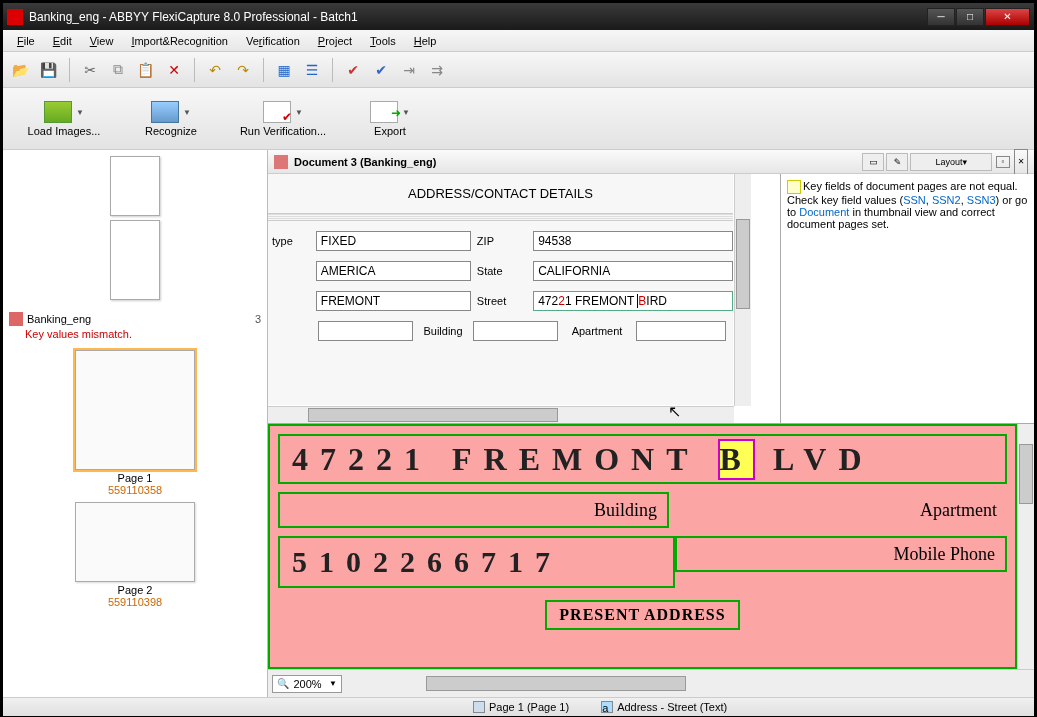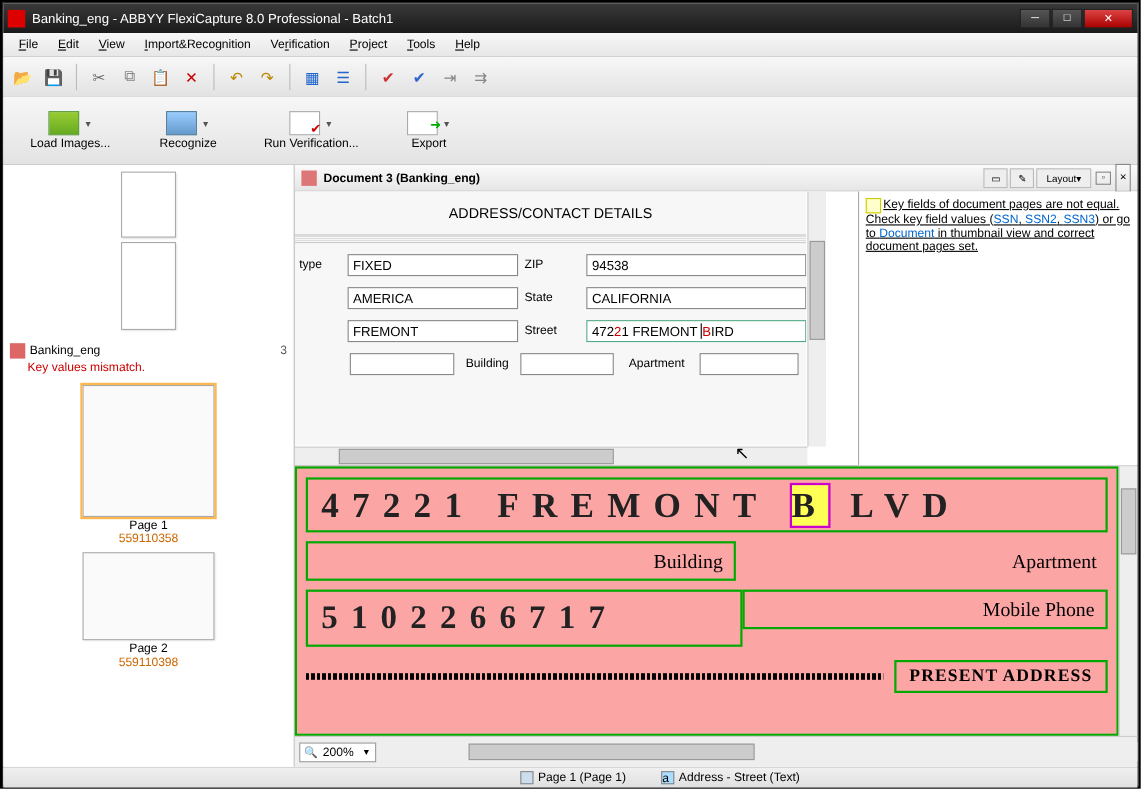--- a/index.html
+++ b/index.html
@@ -40,62 +40,62 @@
 .thumb-large { width: 120px; height: 120px; border: 1px solid #aaa; margin: 6px auto 2px; background: #fafafa; box-shadow: 1px 1px 2px rgba(0,0,0,0.15); }
 .thumb-large.sel { outline: 2px solid #ffb84d; }
 .thumb-cap { text-align: center; }
 .thumb-sub { text-align: center; color: #c60; }
 
 .content { flex: 1; display: flex; flex-direction: column; min-width: 0; }
 .doc-titlebar { height: 24px; background: linear-gradient(#fafafa,#e6e6e6); border-bottom: 1px solid #ccc; display: flex; align-items: center; padding: 0 6px; }
 .doc-titlebar .ico { width: 14px; height: 14px; background: #d77; margin-right: 6px; }
 .doc-titlebar .lbl { font-weight: bold; flex: 1; }
 .doc-tb-btn { width: 22px; height: 18px; border: 1px solid #bbb; background: #eee; margin-left: 2px; cursor: pointer; display: flex; align-items: center; justify-content: center; font-size: 9px; }
-.layout-btn { padding: 0 8px; width: auto; }
+.layout-btn { padding: 0 24px; width: auto; }
 .mini-btn { width: 14px; height: 12px; border: 1px solid #888; margin-left: 4px; font-size: 8px; display: flex; align-items: center; justify-content: center; cursor: pointer; }
 
 .upper { display: flex; height: 250px; border-bottom: 1px solid #aaa; gap: 29px; }
 .form-scroll { flex: 1; position: relative; overflow: hidden; }
 .form-area { position: absolute; left: 0; top: 0; right: 18px; bottom: 18px; background: #f7f7f7; overflow: hidden; }
 .scroll-v { position: absolute; right: 0; top: 0; width: 17px; bottom: 17px; background: #eee; border-left: 1px solid #ccc; }
 .scroll-v .thumb { position: absolute; left: 1px; right: 1px; top: 45px; height: 90px; background: #ccc; border: 1px solid #999; }
 .scroll-h { position: absolute; left: 0; right: 17px; bottom: 0; height: 17px; background: #eee; border-top: 1px solid #ccc; }
 .scroll-h .thumb { position: absolute; top: 1px; bottom: 1px; left: 40px; width: 250px; background: #ccc; border: 1px solid #999; }
 
 .form-title { text-align: center; font-size: 13px; padding: 12px 0; }
 .form-divider { height: 8px; background: repeating-linear-gradient(#ddd, #ddd 1px, #f7f7f7 1px, #f7f7f7 2px); border-top: 1px solid #ccc; border-bottom: 1px solid #ccc; margin-bottom: 10px; }
 .form-row { display: flex; align-items: center; margin: 0 0 10px 0; }
 .form-lbl { width: 50px; padding: 0 4px; }
 .form-lbl-r { width: 65px; padding: 0 6px; text-align: left; }
 .form-inp { height: 20px; border: 1px solid #888; background: #fff; padding: 0 4px; font-size: 12px; }
 .form-inp.active { border-color: #5a8; }
 .form-inp .cursor { border-left: 1px solid #000; animation: blink 1s infinite; }
 .form-red { color: #c00; }
 
-.msg-panel { width: 254px; border-left: 1px solid #aaa; background: #fff; padding: 6px; font-size: 11px; text-decoration: underline; }
+.msg-panel { width: 254px; border-left: 1px solid #aaa; background: #fff; padding: 6px; font-size: 11px; }
 .msg-panel .ico { display: inline-block; width: 14px; height: 14px; background: #ffc; border: 1px solid #cc0; vertical-align: top; margin-right: 2px; }
 .msg-panel .lnk { color: #06c; }
 
 .lower { flex: 1; position: relative; min-height: 0; }
 .img-area { position: absolute; left: 0; top: 0; right: 17px; bottom: 28px; border: 2px solid #0a0; background: #fca5a5; overflow: hidden; }
 .img-scroll-v { position: absolute; right: 0; top: 0; width: 17px; bottom: 28px; background: #eee; border-left: 1px solid #ccc; }
 .img-scroll-v .thumb { position: absolute; left: 1px; right: 1px; top: 20px; height: 60px; background: #ccc; border: 1px solid #999; }
 .img-bottom { position: absolute; left: 0; right: 0; bottom: 0; height: 28px; display: flex; align-items: center; background: #eee; border-top: 1px solid #ccc; }
 .zoom { width: 70px; height: 18px; border: 1px solid #999; background: #fff; margin: 0 4px; display: flex; align-items: center; padding: 0 4px; }
 .zoom .ico { font-size: 10px; margin-right: 4px; }
 .zoom .dd { margin-left: auto; font-size: 8px; }
 .img-bottom .hscroll { flex: 1; height: 17px; background: #eee; position: relative; }
 .img-bottom .hscroll .thumb { position: absolute; top: 1px; bottom: 1px; left: 80px; width: 260px; background: #ccc; border: 1px solid #999; }
 
 .hand-row { border: 2px solid #0a0; margin: 8px; height: 50px; display: flex; align-items: center; padding: 0 12px; font-family: "Comic Sans MS", cursive; font-size: 32px; font-weight: bold; letter-spacing: 12px; color: #222; }
 .hand-row .hl { background: #ff5; outline: 2px solid #c0c; }
 .sub-row { display: flex; margin: 0 8px; gap: 12px; }
 .sub-cell { border: 2px solid #0a0; height: 36px; display: flex; align-items: center; justify-content: flex-end; padding: 0 10px; font-family: Georgia, serif; font-size: 18px; }
 .hand-row2 { border: 2px solid #0a0; margin: 8px; height: 52px; display: flex; align-items: center; padding: 0 12px; font-family: "Comic Sans MS", cursive; font-size: 30px; font-weight: bold; letter-spacing: 12px; color: #222; }
-.pa-row { display: flex; margin: 12px 8px; align-items: center; }
+.pa-row { display: flex; margin: 12px 8px; align-items: center; flex-direction: column; }
 .pa-line { flex: 1; height: 6px; background: repeating-linear-gradient(90deg,#000,#000 3px,transparent 3px,transparent 5px); margin-right: 10px; }
 .pa-box { border: 2px solid #0a0; padding: 4px 12px; font-family: Georgia, serif; font-weight: bold; font-size: 16px; letter-spacing: 1px; }
 
 .statusbar { height: 19px; background: linear-gradient(#f0f0f0,#e0e0e0); border-top: 1px solid #ccc; display: flex; align-items: center; padding: 0 8px; gap: 12px; }
 .status-cell { display: flex; align-items: center; gap: 4px; padding: 0 10px; }
 .status-ico { width: 12px; height: 12px; border: 1px solid #888; background: #cde; }
 
 .cursor-arrow { position: absolute; left: 668px; top: 402px; font-size: 16px; color: #000; pointer-events: none; z-index: 100; }
 
 .tight-col { width: 14px; display: flex; flex-direction: column; gap: 2px; margin-left: 4px; }

